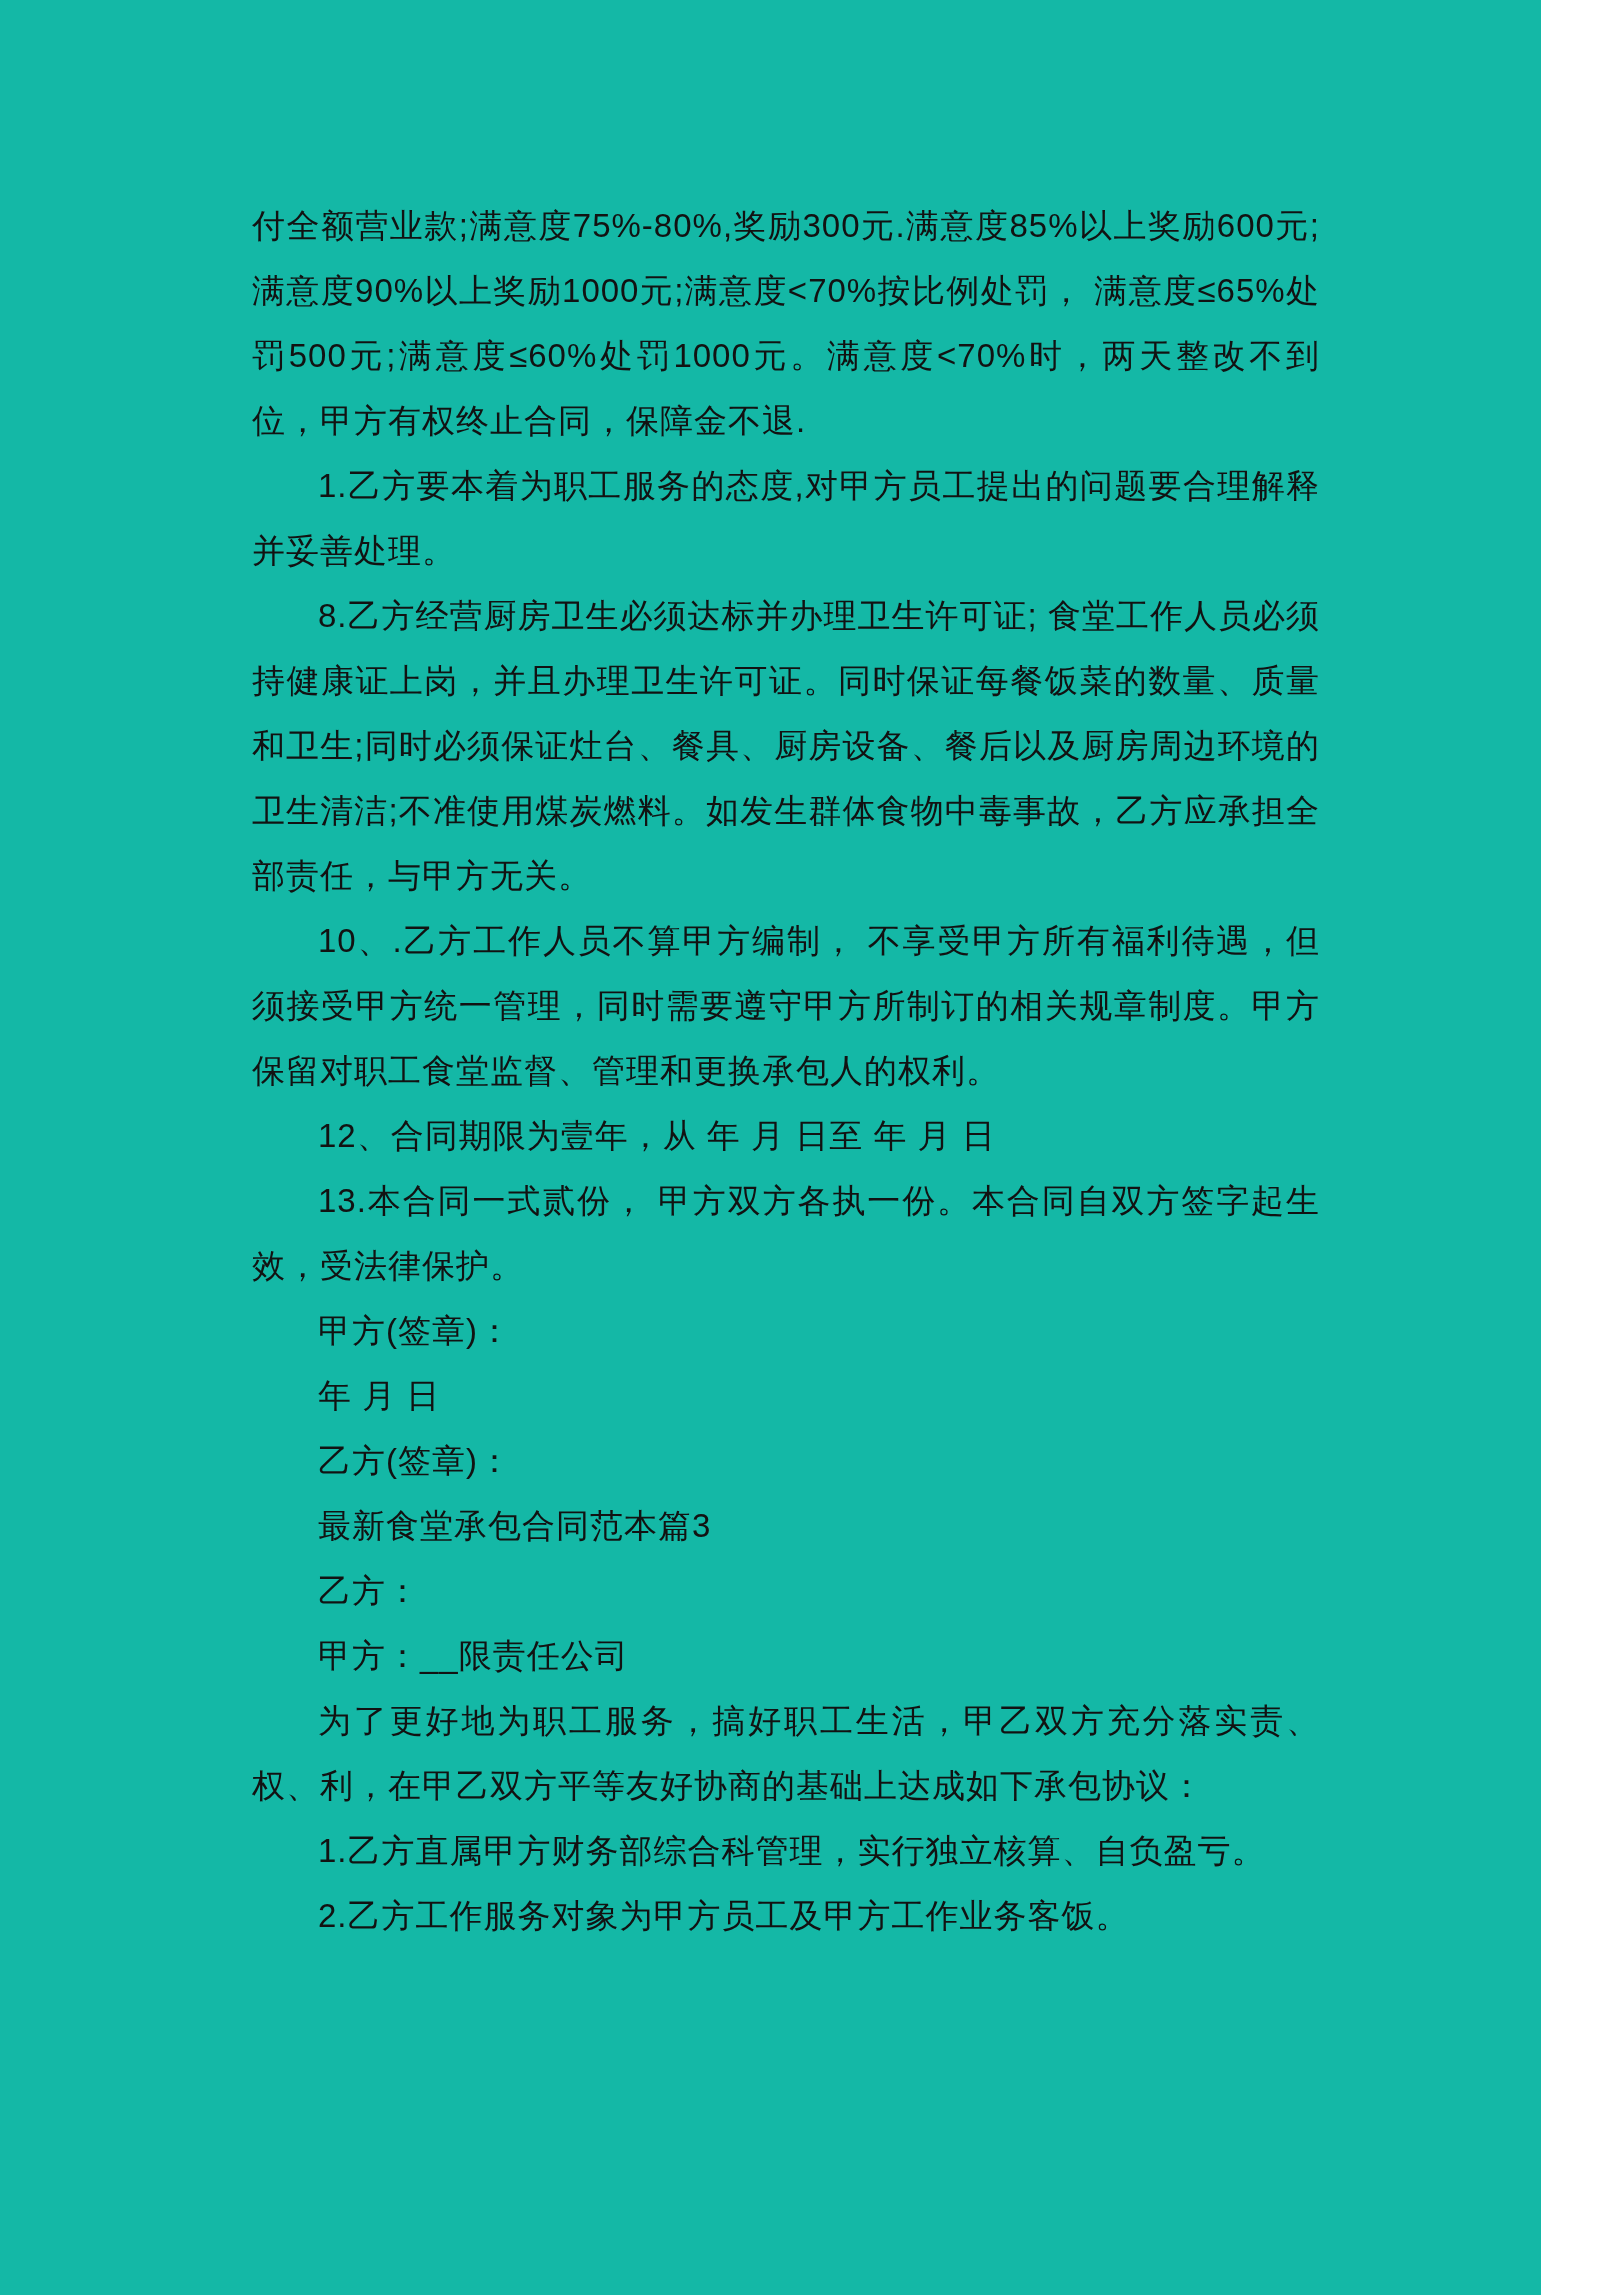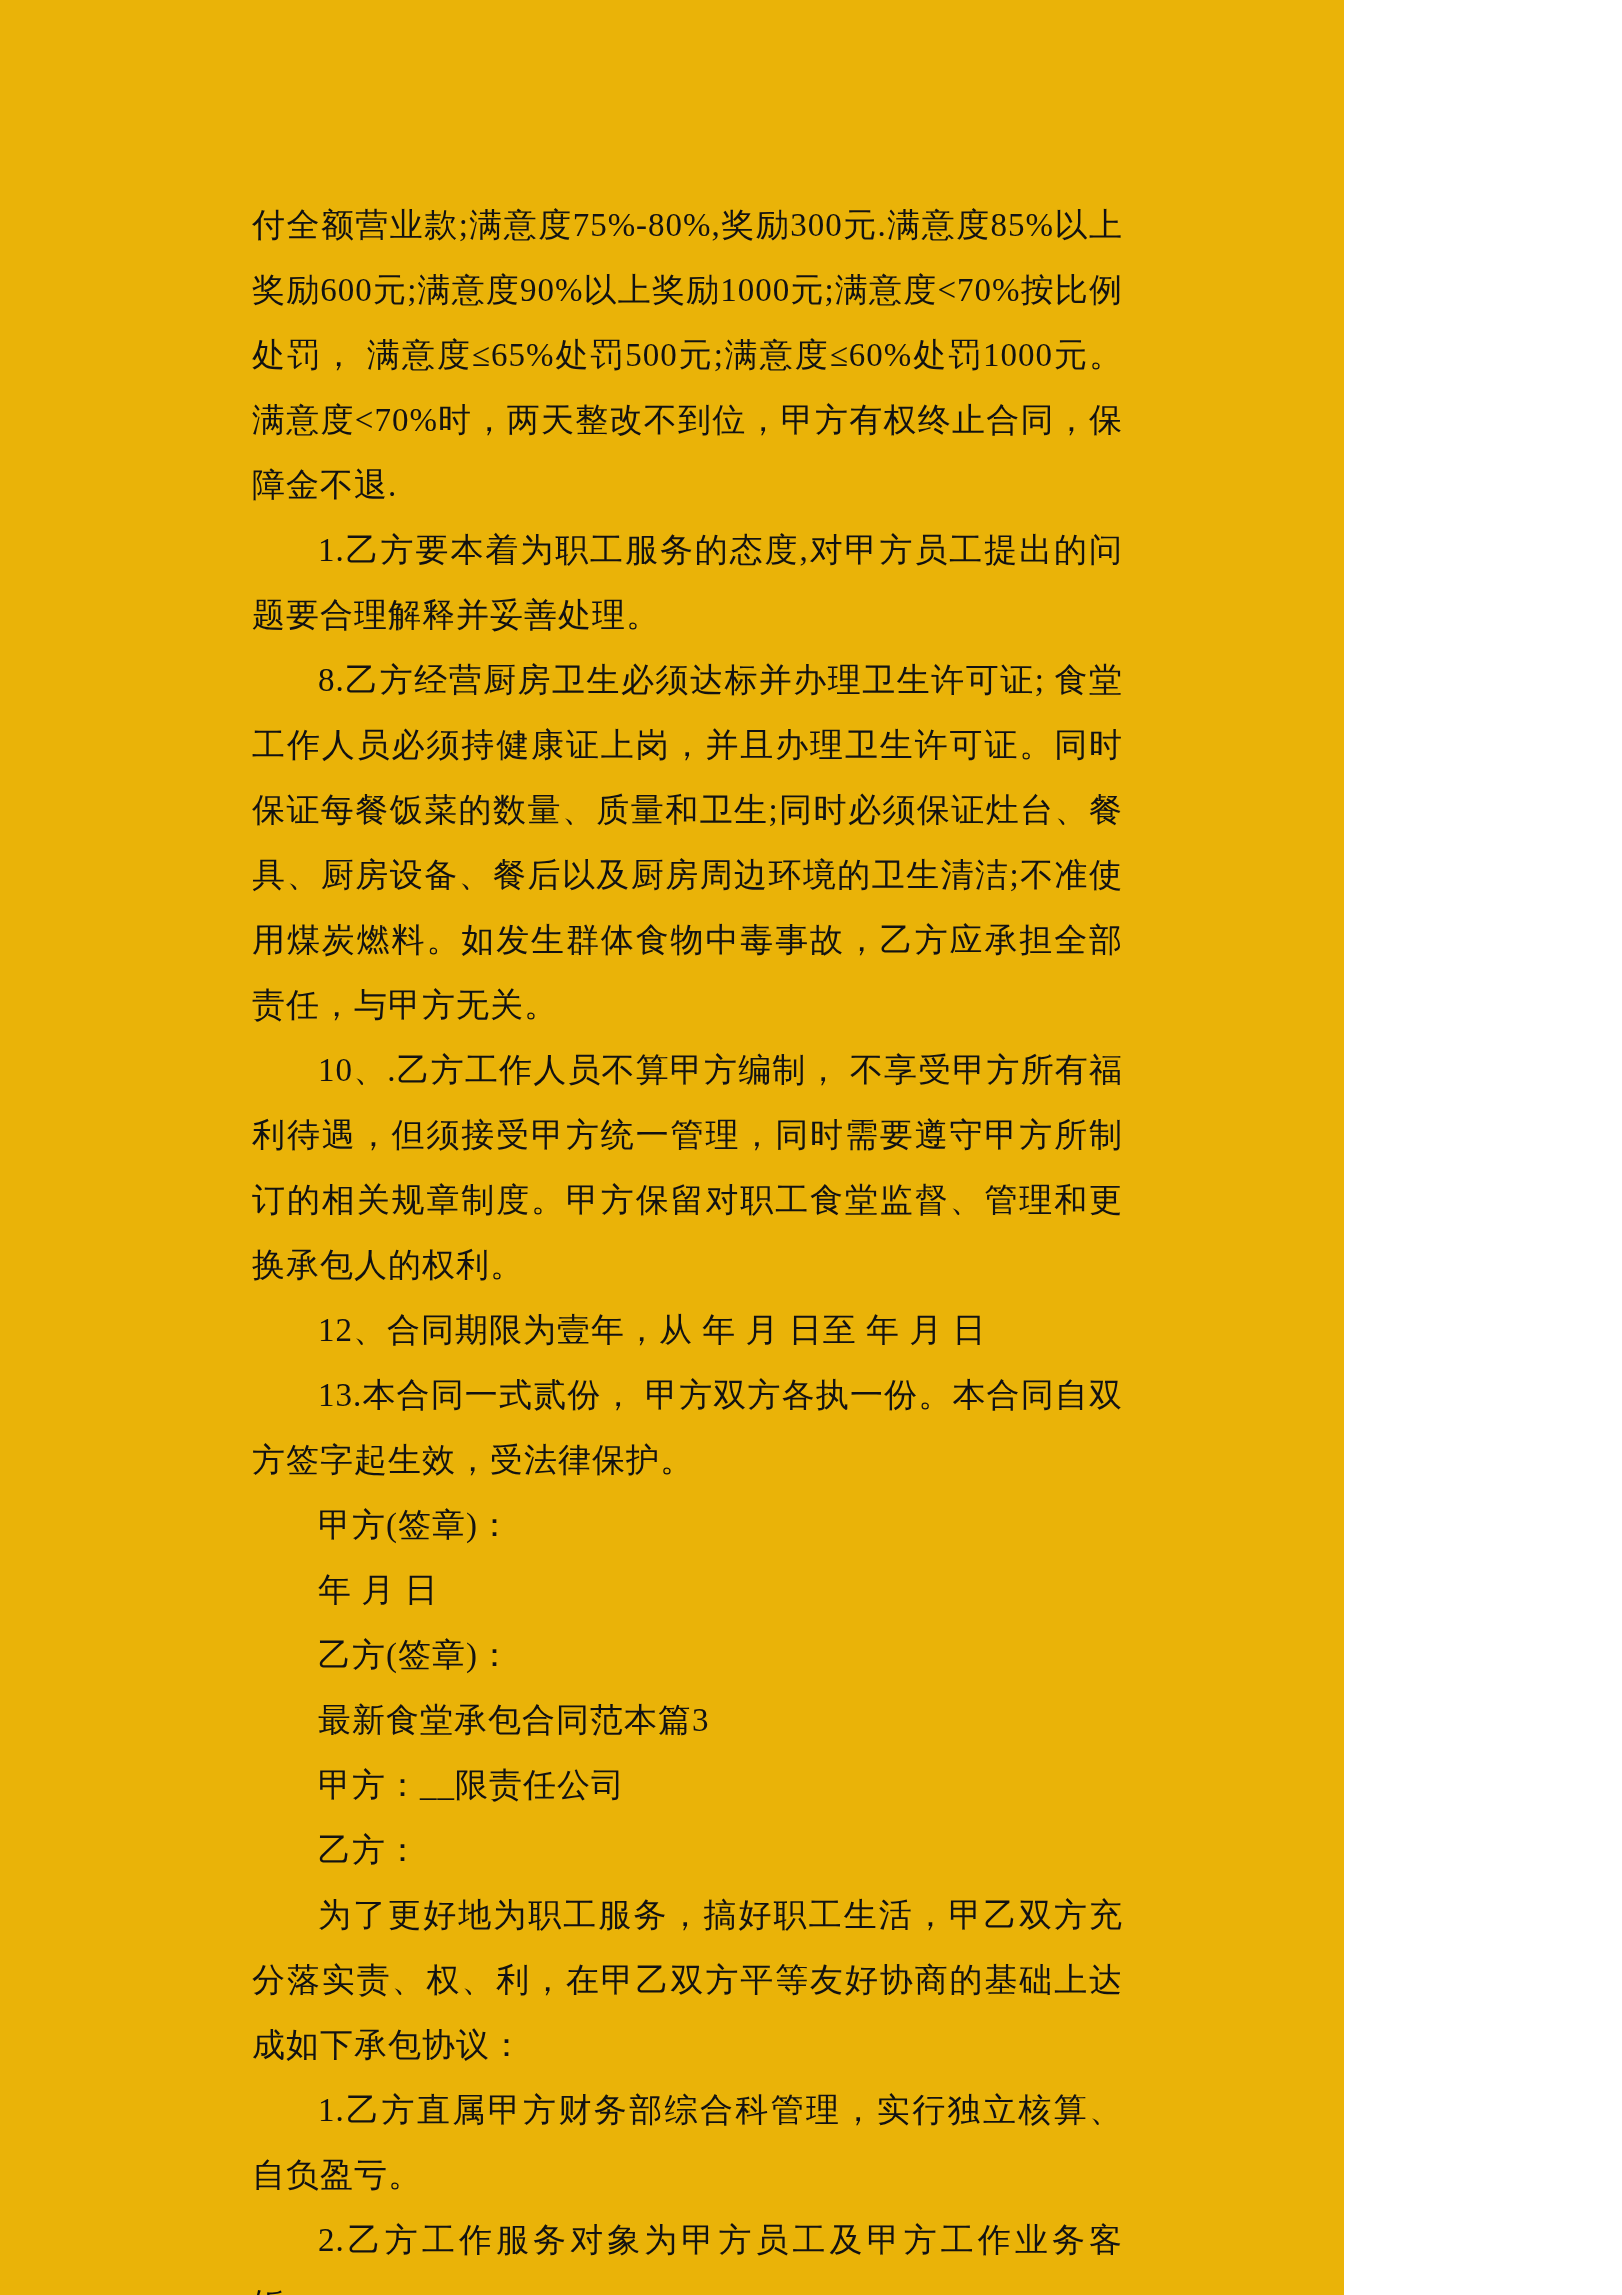--- a/index.html
+++ b/index.html
@@ -1,26 +1,26 @@
 <!DOCTYPE html>
 <html style="font-size:10.5px"><head>
 <meta charset="utf-8">
 <style>
   html, body {
     margin: 0;
     padding: 0;
     background: #ffffff;
   }
   .page {
-    width: 1344px;
+    width: 1541px;
     height: 2295px;
-    background: #eab308;
+    background: #14b8a6;
     box-sizing: border-box;
     padding: 193px 221px 0 252px;
-    font-family: Liberation Serif, serif;
+    font-family: Liberation Sans, sans-serif;
     color: #121212;
     overflow: hidden;
   }
   .doc-body {
     width: 100%;
   }
   .para {
     margin: 0;
     font-size: 33px;
     line-height: 65px;
@@ -40,20 +40,20 @@
       <p class="para">付全额营业款;满意度75%-80%,奖励300元.满意度85%以上奖励600元;满意度90%以上奖励1000元;满意度&lt;70%按比例处罚， 满意度≤65%处罚500元;满意度≤60%处罚1000元。满意度&lt;70%时，两天整改不到位，甲方有权终止合同，保障金不退.</p>
       <p class="para indent">1.乙方要本着为职工服务的态度,对甲方员工提出的问题要合理解释并妥善处理。</p>
       <p class="para indent">8.乙方经营厨房卫生必须达标并办理卫生许可证; 食堂工作人员必须持健康证上岗，并且办理卫生许可证。同时保证每餐饭菜的数量、质量和卫生;同时必须保证灶台、餐具、厨房设备、餐后以及厨房周边环境的卫生清洁;不准使用煤炭燃料。如发生群体食物中毒事故，乙方应承担全部责任，与甲方无关。</p>
       <p class="para indent">10、.乙方工作人员不算甲方编制， 不享受甲方所有福利待遇，但须接受甲方统一管理，同时需要遵守甲方所制订的相关规章制度。甲方保留对职工食堂监督、管理和更换承包人的权利。</p>
       <p class="para indent">12、合同期限为壹年，从  年  月  日至  年  月  日</p>
       <p class="para indent">13.本合同一式贰份， 甲方双方各执一份。本合同自双方签字起生效，受法律保护。</p>
       <p class="para indent">甲方(签章)：</p>
       <p class="para indent">年  月  日</p>
       <p class="para indent">乙方(签章)：</p>
       <p class="para indent">最新食堂承包合同范本篇3</p>
+      <p class="para indent">乙方：</p>
       <p class="para indent">甲方：__限责任公司</p>
-      <p class="para indent">乙方：</p>
       <p class="para indent">为了更好地为职工服务，搞好职工生活，甲乙双方充分落实责、权、利，在甲乙双方平等友好协商的基础上达成如下承包协议：</p>
       <p class="para indent">1.乙方直属甲方财务部综合科管理，实行独立核算、自负盈亏。</p>
       <p class="para indent">2.乙方工作服务对象为甲方员工及甲方工作业务客饭。</p>
     </div>
 </div>
 
 
 </body></html>

